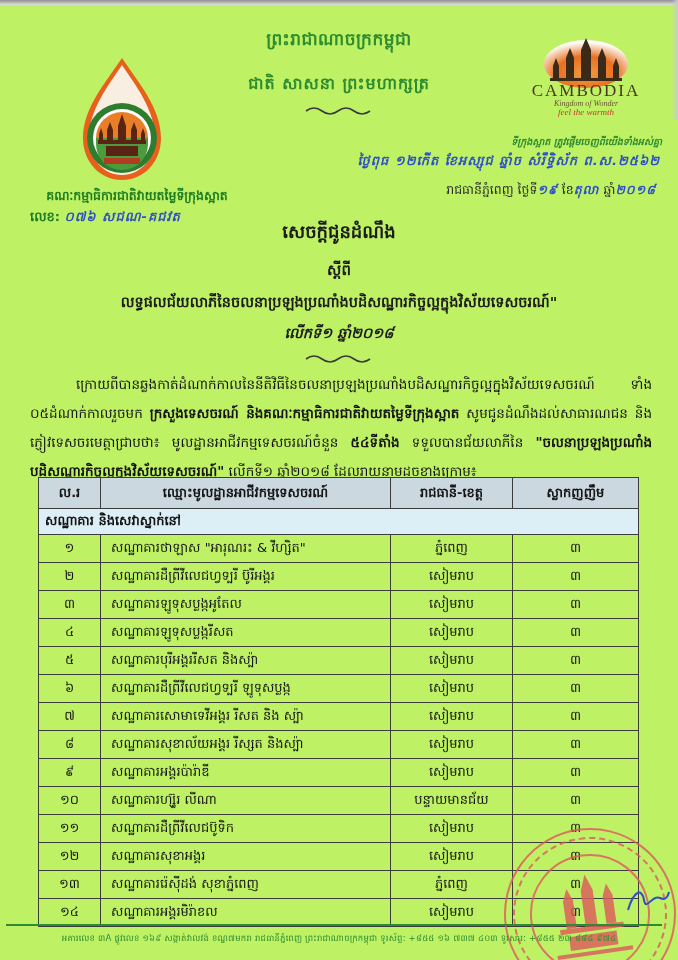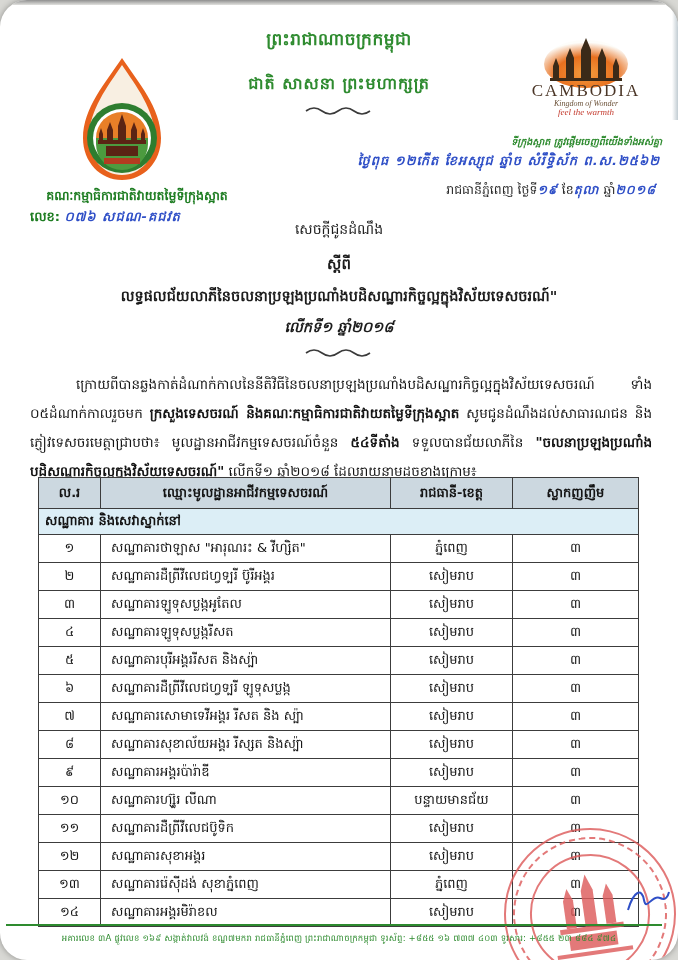--- a/index.html
+++ b/index.html
@@ -5,24 +5,23 @@
   html,body{margin:0;padding:0;}
   body{
     background:#d8d8d4;
     font-family:"DejaVu Sans","Liberation Sans",sans-serif;
     -webkit-font-smoothing:antialiased;
   }
   .page{
     position:relative;
     width:678px;height:960px;
     margin:0 auto;
-    background:#ffffff;
+    background:#bef264;
     overflow:hidden;
     box-shadow:0 0 6px rgba(0,0,0,.35);
-    border-radius:27px;
   }
   .scan-top{position:absolute;top:0;left:0;width:100%;height:5px;
     background:linear-gradient(#8f8f8f,#e2e2df);}
   .scan-right{position:absolute;top:0;right:0;width:6px;height:120px;
     background:linear-gradient(90deg,transparent,#c2ccd2);}
 
   
   .kingdom{position:absolute;left:0;top:28px;width:100%;text-align:center;}
   .kingdom .l1{font-size:17px;font-weight:bold;color:#2e8b2f;letter-spacing:.5px;}
   .kingdom .l2{font-size:16px;font-weight:bold;color:#2e8b2f;margin-top:20px;letter-spacing:1px;}
@@ -37,21 +36,21 @@
   .cambodia-logo{position:absolute;left:516px;top:34px;}
   .slogan{position:absolute;right:16px;top:136px;width:300px;text-align:right;
     font-size:9.5px;font-style:italic;font-weight:bold;color:#2e8b2f;}
   .lunar{position:absolute;right:18px;top:152px;width:360px;text-align:right;
     font-size:13px;}
   .placedate{position:absolute;right:22px;top:182px;width:330px;text-align:right;
     font-size:12.5px;color:#2b2b2b;}
 
   
   .titleblock{position:absolute;left:0;top:220px;width:100%;text-align:center;color:#1c1c1c;}
-  .t1{font-size:14px;font-weight:normal;}
+  .t1{font-size:18px;font-weight:bold;}
   .t2{font-size:15px;font-weight:bold;margin-top:13px;}
   .t3{font-size:14.5px;font-weight:bold;margin-top:11px;}
   .t4{font-size:14.5px;font-weight:bold;margin-top:10px;font-style:italic;}
 
   
   .bodytext{position:absolute;left:30px;top:356px;width:622px;
     font-size:13.5px;line-height:29px;color:#141414;text-align:justify;}
   .bodytext .indent{display:inline-block;width:46px;}
   .bodytext b{font-weight:bold;}
 

